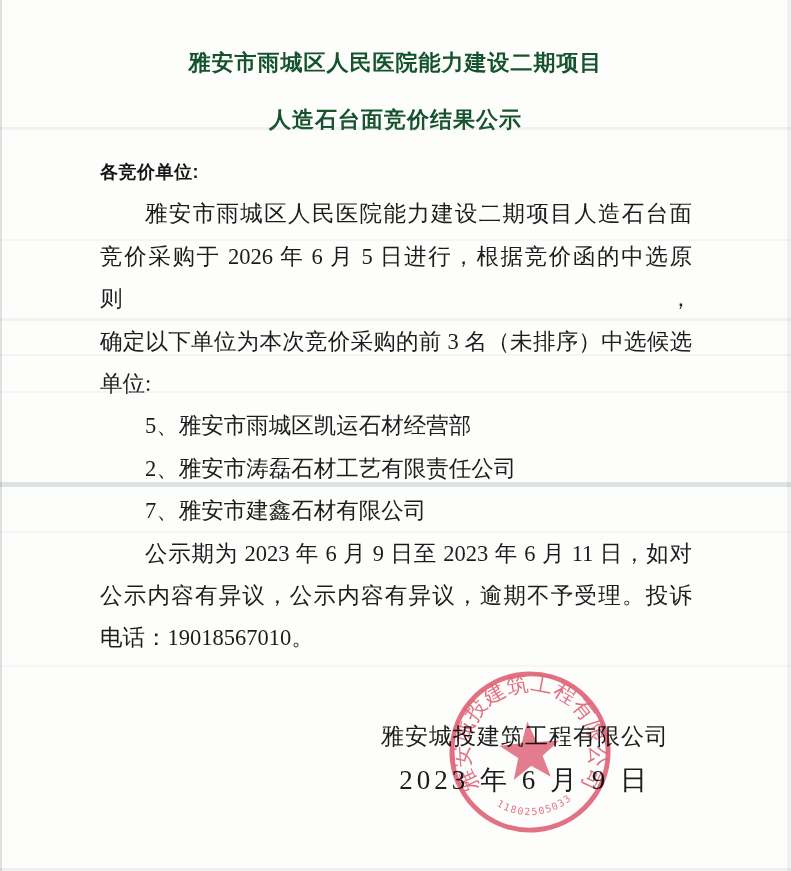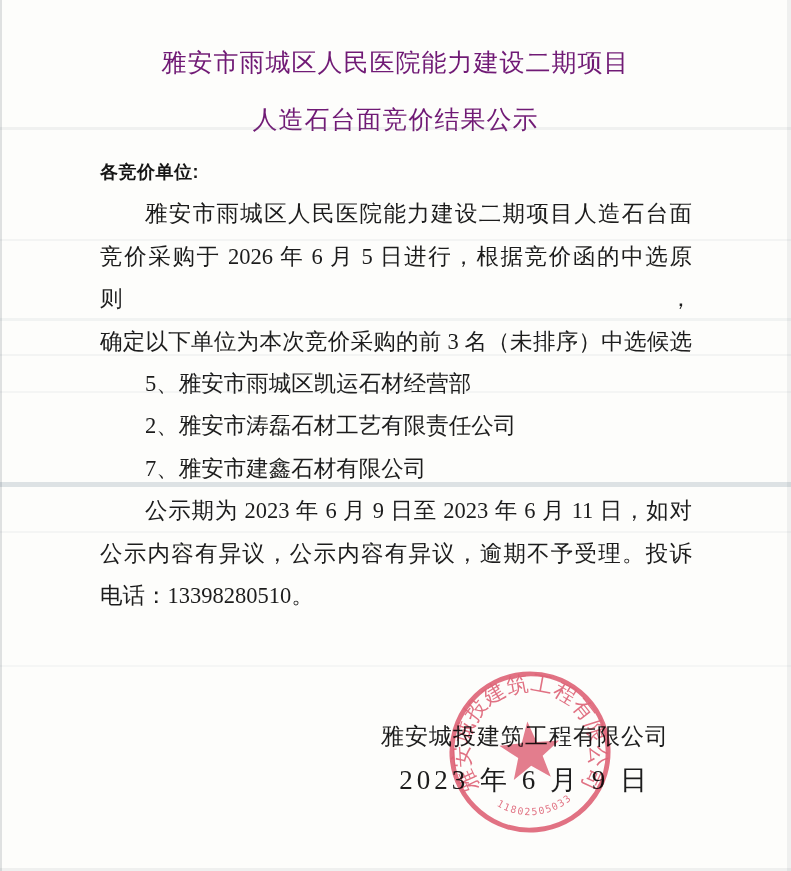--- a/index.html
+++ b/index.html
@@ -12,25 +12,25 @@
     font-family: "Liberation Serif", "DejaVu Serif", serif;
     color: #1c1c1c;
   }
   
   .title-block {
     position: absolute;
     top: 34px; left: 0; width: 791px;
     text-align: center;
   }
   .title-line {
-    font-size: 25px;
-    font-weight: normal;
+    font-size: 22px;
+    font-weight: bold;
     line-height: 57px;
     letter-spacing: 1px;
-    color: #701a75;
+    color: #14532d;
   }
   
   .body-block {
     position: absolute;
     top: 151px; left: 100px; width: 592px;
     font-size: 22.5px;
     line-height: 42.4px;
   }
   .b-line { white-space: nowrap; }
   .fj {
@@ -94,28 +94,29 @@
     <div class="title-line">雅安市雨城区人民医院能力建设二期项目</div>
     <div class="title-line">人造石台面竞价结果公示</div>
   </div>
 
   <div class="body-block">
     <div class="b-line salutation">各竞价单位:</div>
 
     <div class="b-line fj indent">雅安市雨城区人民医院能力建设二期项目人造石台面</div>
     <div class="b-line fj">竞价采购于 2026 年 6 月 5 日进行，根据竞价函的中选原则，</div>
     <div class="b-line fj">确定以下单位为本次竞价采购的前 3 名（未排序）中选候选</div>
+    <div class="b-line">单位:</div>
 
     <div class="b-line indent">5、雅安市雨城区凯运石材经营部</div>
     <div class="b-line indent">2、雅安市涛磊石材工艺有限责任公司</div>
     <div class="b-line indent">7、雅安市建鑫石材有限公司</div>
 
     <div class="b-line fj indent">公示期为 2023 年 6 月 9 日至 2023 年 6 月 11 日，如对</div>
     <div class="b-line fj">公示内容有异议，公示内容有异议，逾期不予受理。投诉</div>
-    <div class="b-line">电话：13398280510。</div>
+    <div class="b-line">电话：19018567010。</div>
   </div>
 
   <div class="signature-block">
     <div class="sig-company">雅安城投建筑工程有限公司</div>
     <div class="sig-date">2023 年 6 月 9 日</div>
   </div>
 
   <div class="seal">
     <svg viewBox="0 0 170 170" xmlns="http://www.w3.org/2000/svg">
       <defs>

